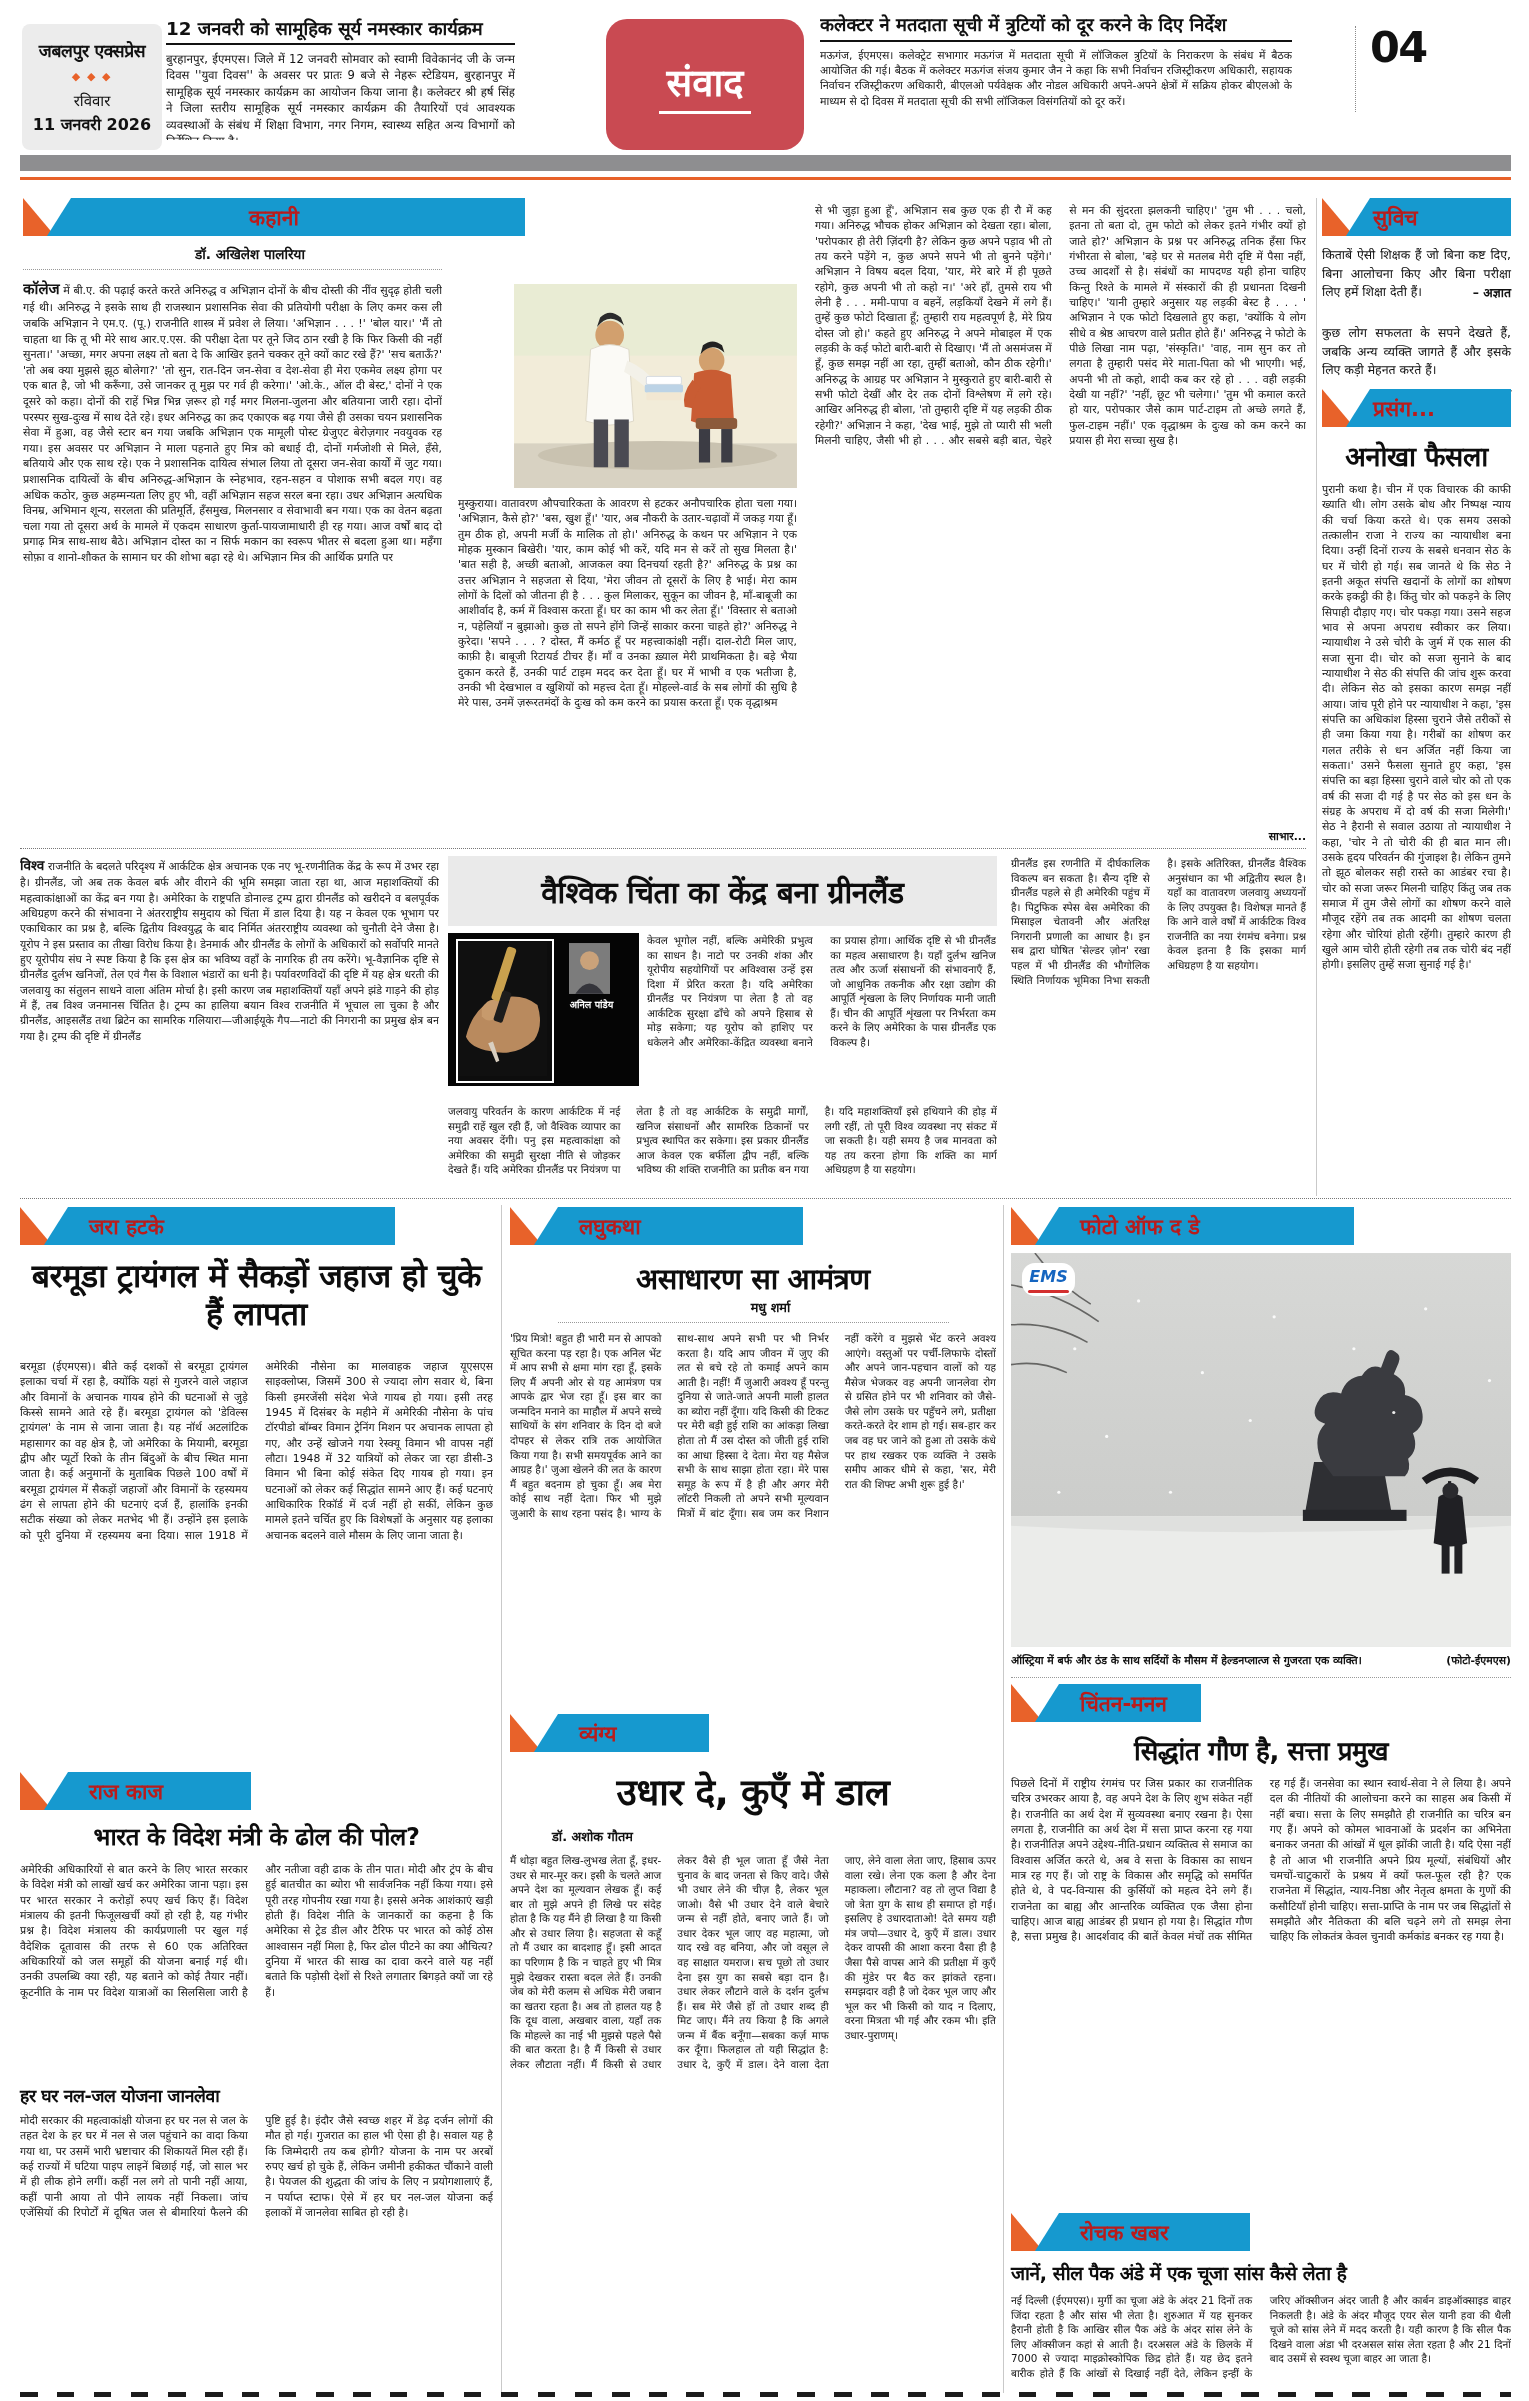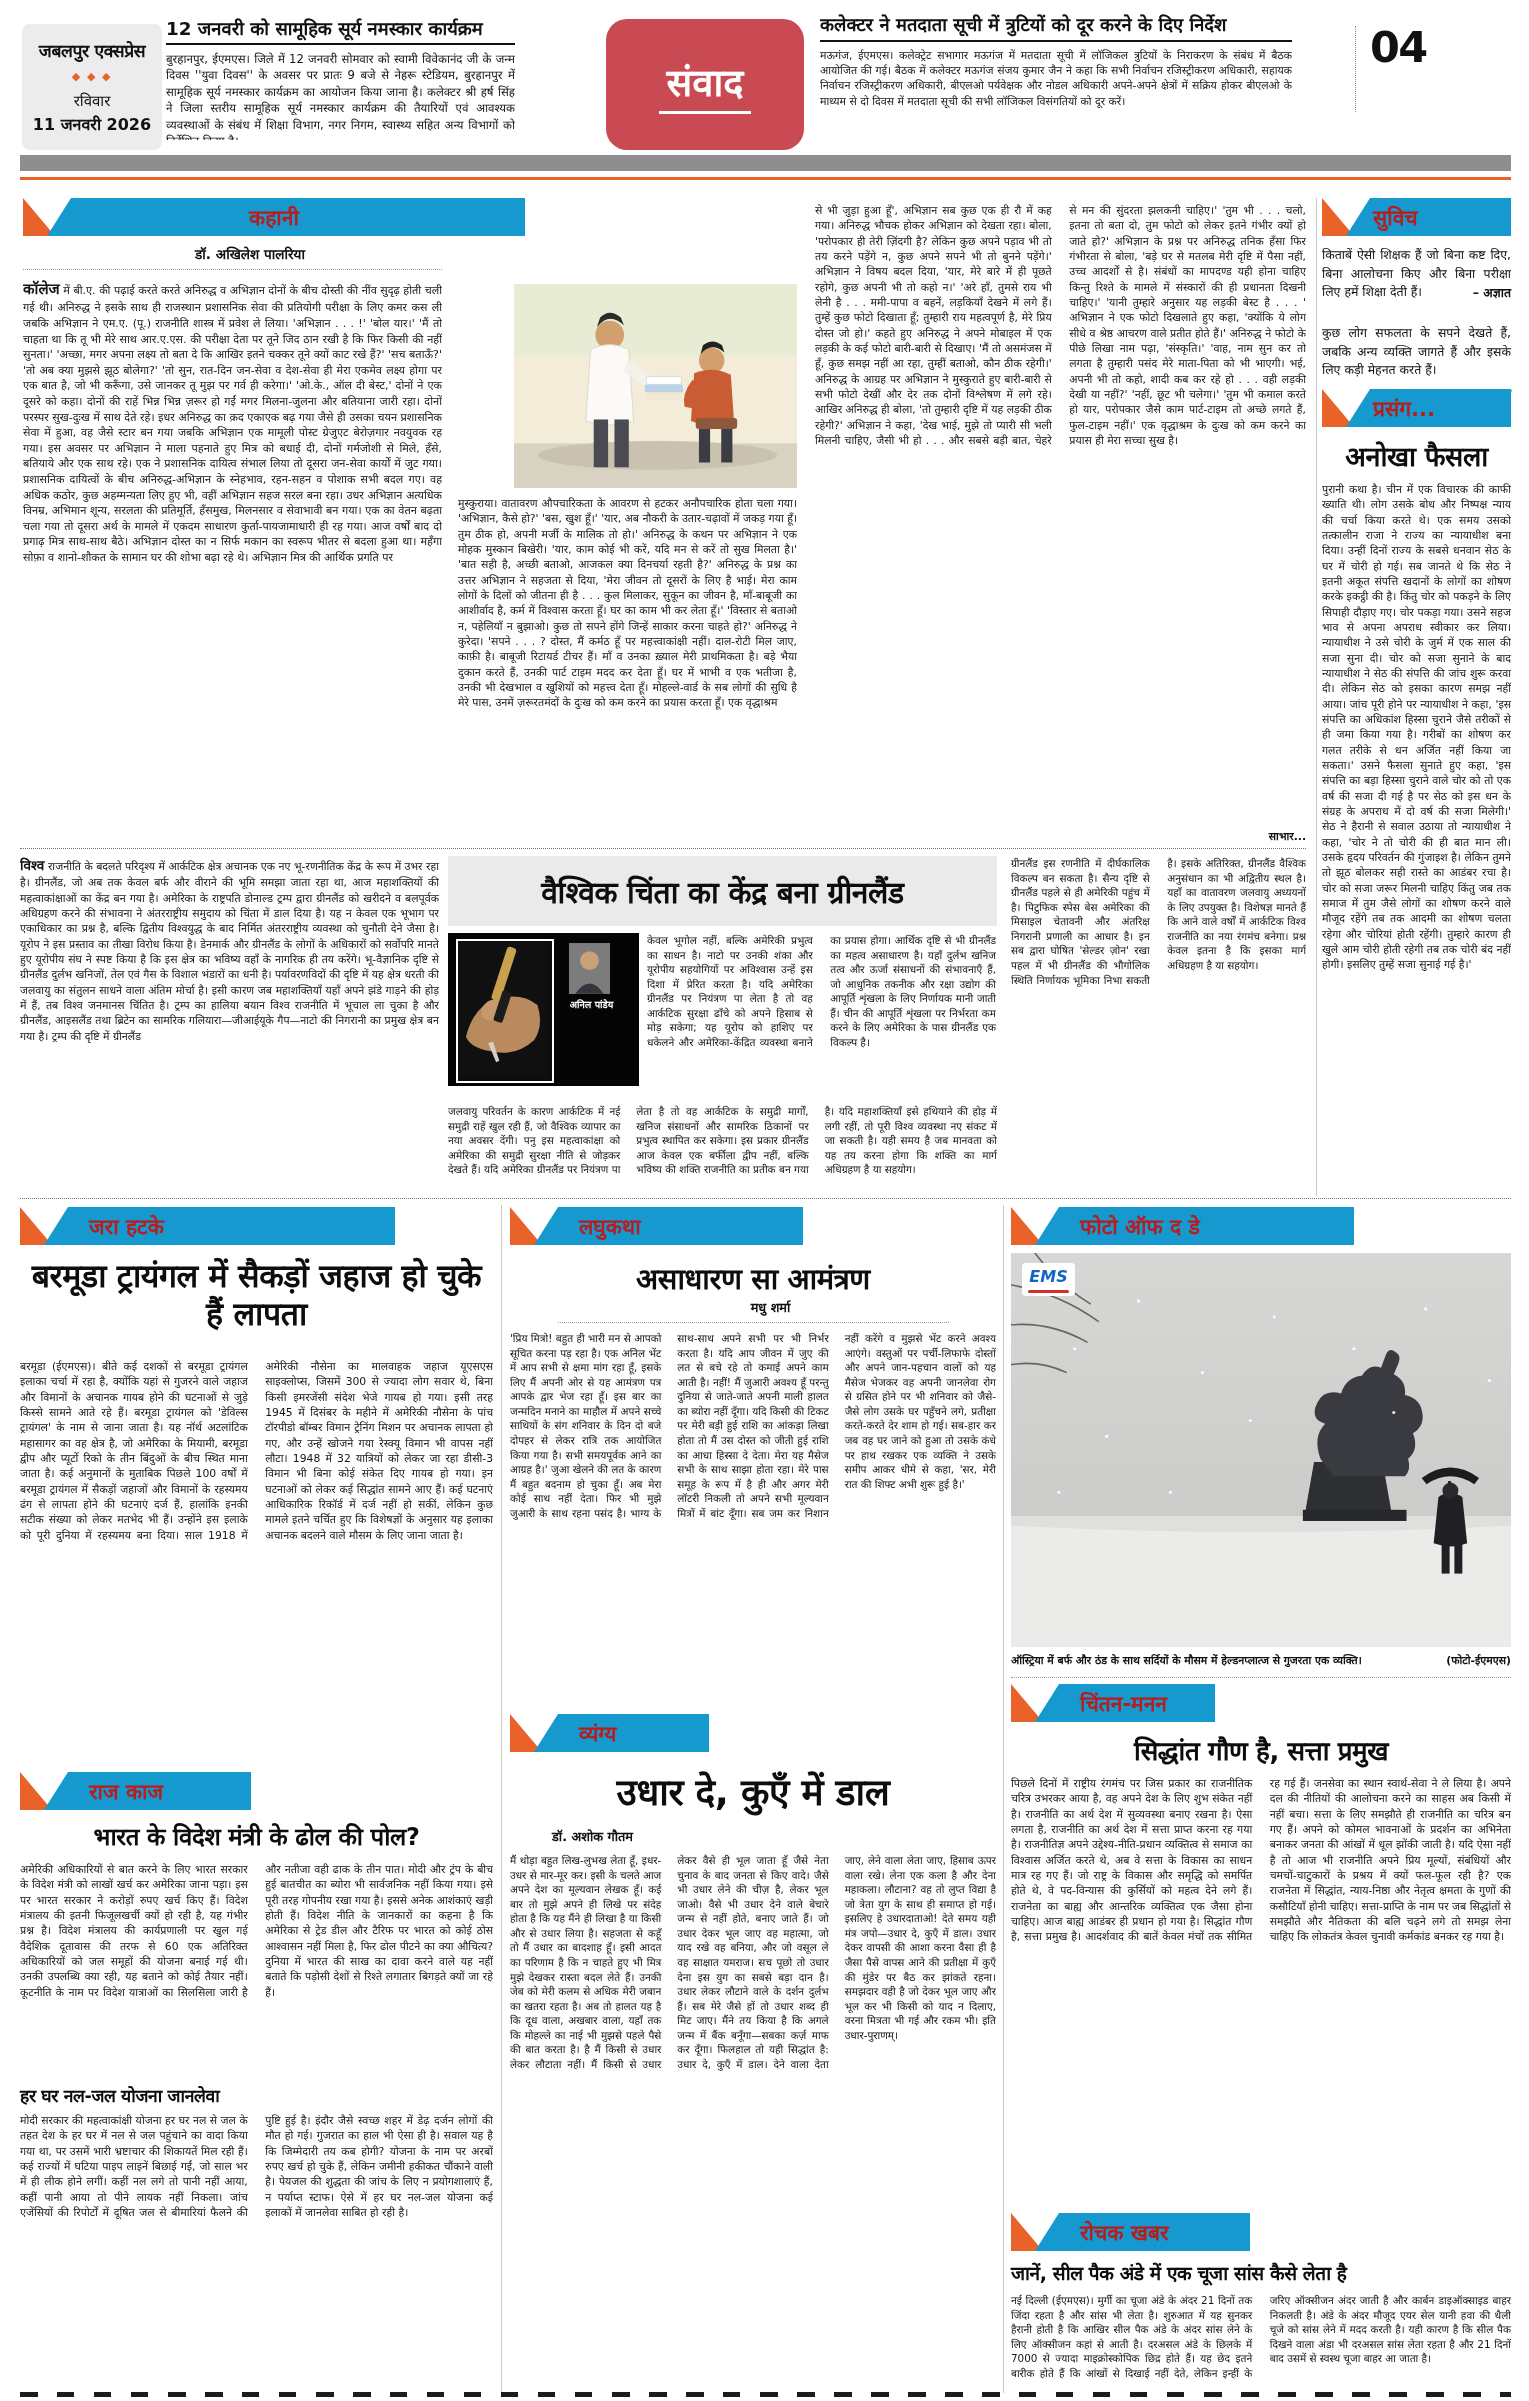--- a/index.html
+++ b/index.html
@@ -278,32 +278,32 @@
           <circle cx="430" cy="120" r="2"></circle>
           <circle cx="520" cy="70" r="2"></circle>
         <circle cx="120" cy="230" r="2"></circle>
           <circle cx="300" cy="210" r="2"></circle>
           <circle cx="480" cy="200" r="2"></circle>
         <circle cx="200" cy="300" r="2"></circle>
           <circle cx="600" cy="160" r="2"></circle>
           <circle cx="60" cy="300" r="2"></circle>
       </g>
     </svg>
-    <div style="position:absolute;left:11px;top:9.6px;width:53px;height:33px;background:#fff;border-radius:4px;text-align:center;">
+    <div style="position:absolute;left:11px;top:9.6px;width:53px;height:33px;background:#fff;border-radius:13px;text-align:center;">
       <span style="color:#1565c0;font-weight:800;font-style:italic;font-size:16px;line-height:27px;">EMS</span>
       <div style="height:3.2px;margin:0 6.4px;background:#d32f2f;border-radius:1.6px;"></div>
     </div>
   </div>
   <div class="abs" style="left:1011px;top:1652px;width:500px;display:flex;justify-content:space-between;">
     <span style="font-size:10.8px;font-weight:700;">ऑस्ट्रिया में बर्फ और ठंड के साथ सर्दियों के मौसम में हेल्डनप्लात्ज से गुजरता एक व्यक्ति।</span>
     <span style="font-size:10.8px;font-weight:700;white-space:nowrap;margin-left:8px;">(फोटो-ईएमएस)</span>
   </div>
   <div class="abs dotted-h" style="left:1011px;top:1677px;width:500px;border-top:0.8px dotted #999;"></div>
 
-  <div class="banner" style="left:1011px;top:1684px;width:190px;padding-left:14px;">
+  <div class="banner" style="left:1011px;top:1684px;width:190px;">
     <span class="tri"></span>
     <span class="bar"></span>
     <span class="lbl">चिंतन-मनन</span>
   </div>
   <div class="abs headline center" style="left:1011px;top:1732px;width:500px;font-size:26px;">सिद्धांत गौण है, सत्ता प्रमुख</div>
   <div class="abs jt body-txt cols2" style="left:1011px;top:1776px;width:500px;height:427px;">
     <span>पिछले दिनों में राष्ट्रीय रंगमंच पर जिस प्रकार का राजनीतिक चरित्र उभरकर आया है, वह अपने देश के लिए शुभ संकेत नहीं है। राजनीति का अर्थ देश में सुव्यवस्था बनाए रखना है। ऐसा लगता है, राजनीति का अर्थ देश में सत्ता प्राप्त करना रह गया है। राजनीतिज्ञ अपने उद्देश्य-नीति-प्रधान व्यक्तित्व से समाज का विश्वास अर्जित करते थे, अब वे सत्ता के विकास का साधन मात्र रह गए हैं। जो राष्ट्र के विकास और समृद्धि को समर्पित होते थे, वे पद-विन्यास की कुर्सियों को महत्व देने लगे हैं। राजनेता का बाह्य और आन्तरिक व्यक्तित्व एक जैसा होना चाहिए। आज बाह्य आडंबर ही प्रधान हो गया है। सिद्धांत गौण है, सत्ता प्रमुख है। आदर्शवाद की बातें केवल मंचों तक सीमित रह गई हैं। जनसेवा का स्थान स्वार्थ-सेवा ने ले लिया है। अपने दल की नीतियों की आलोचना करने का साहस अब किसी में नहीं बचा। सत्ता के लिए समझौते ही राजनीति का चरित्र बन गए हैं। अपने को कोमल भावनाओं के प्रदर्शन का अभिनेता बनाकर जनता की आंखों में धूल झोंकी जाती है। यदि ऐसा नहीं है तो आज भी राजनीति अपने प्रिय मूल्यों, संबंधियों और चमचों-चाटुकारों के प्रश्रय में क्यों फल-फूल रही है? एक राजनेता में सिद्धांत, न्याय-निष्ठा और नेतृत्व क्षमता के गुणों की कसौटियाँ होनी चाहिए। सत्ता-प्राप्ति के नाम पर जब सिद्धांतों से समझौते और नैतिकता की बलि चढ़ने लगे तो समझ लेना चाहिए कि लोकतंत्र केवल चुनावी कर्मकांड बनकर रह गया है।</span>
   </div>
 
   <div class="banner" style="left:1011px;top:2213px;width:239px;">

